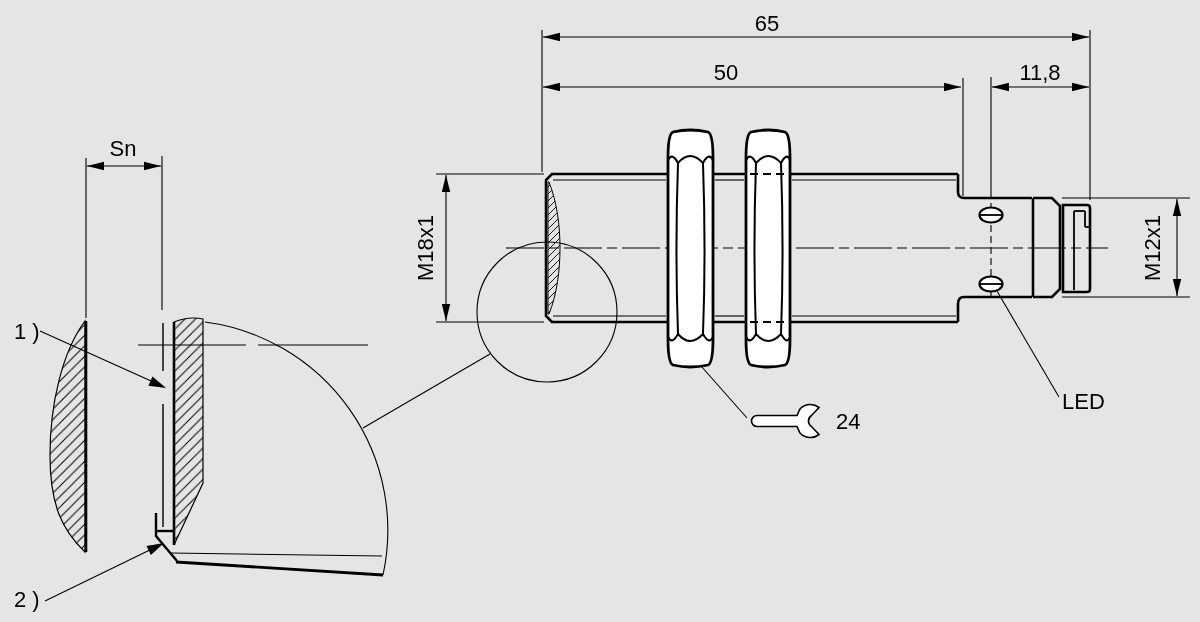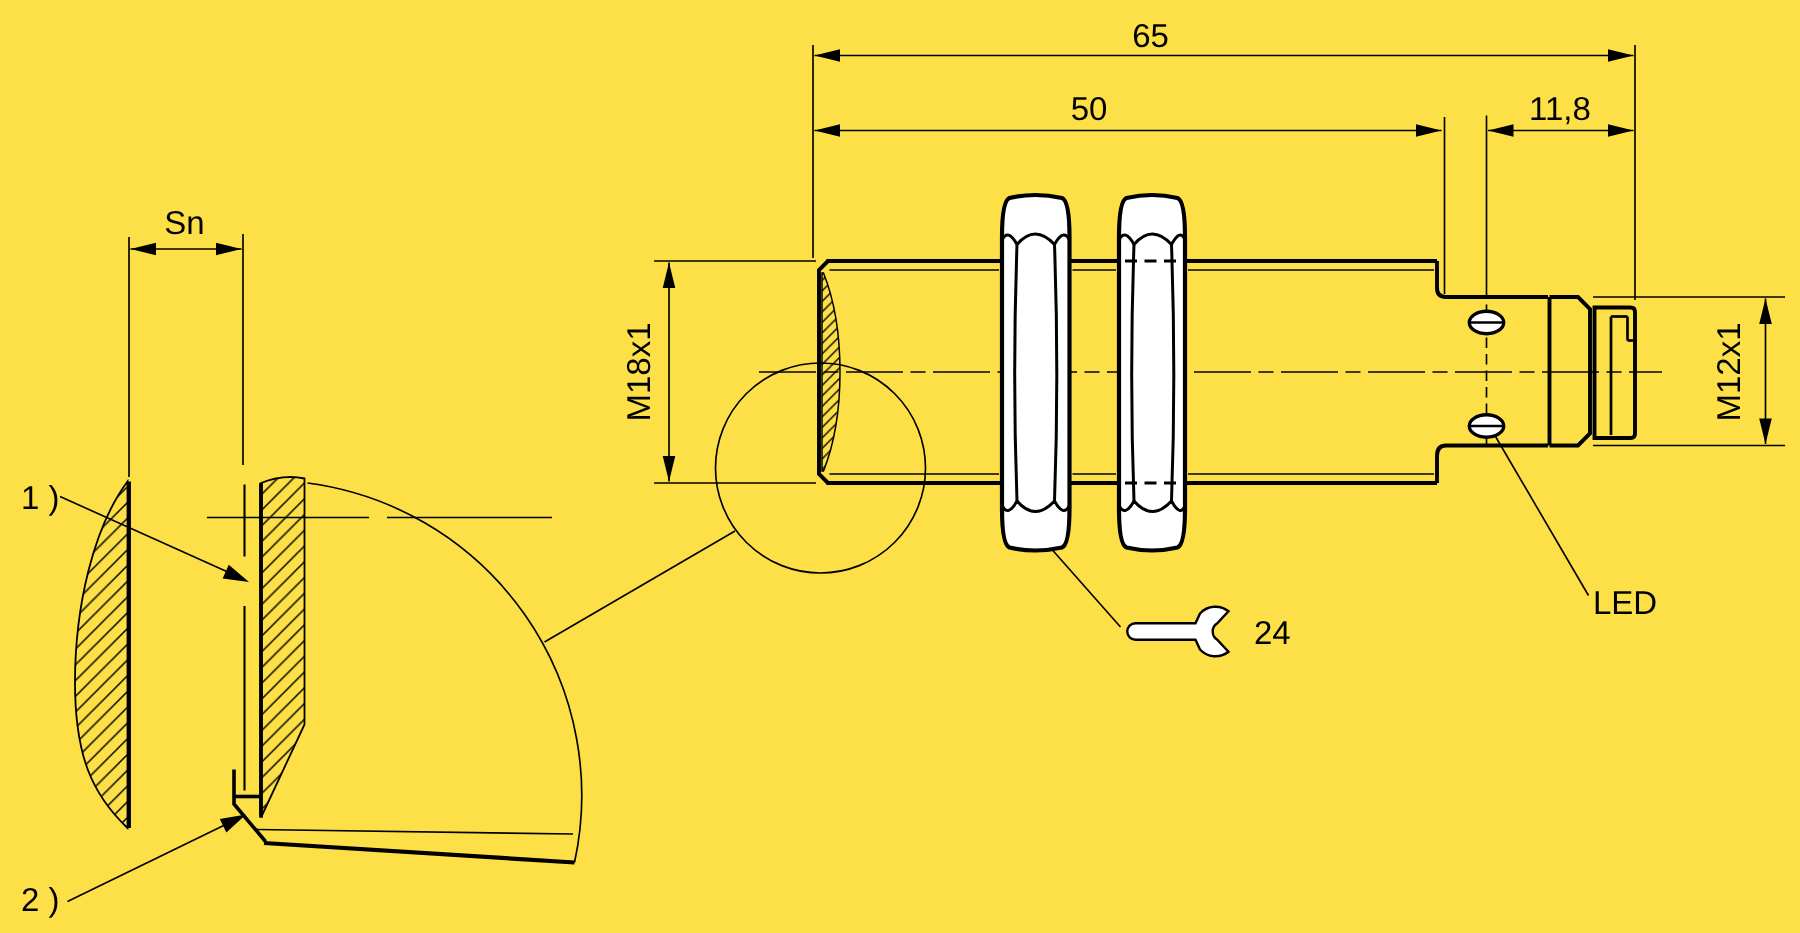--- a/index.html
+++ b/index.html
@@ -1,16 +1,16 @@
 <!DOCTYPE html>
 <html><head>
 <meta charset="utf-8">
 <style>
   html,body{margin:0;padding:0;background:#ffffff;}
-  .stage{position:relative;width:1200px;height:622px;background:#fde047;overflow:hidden;}
+  .stage{position:relative;width:1200px;height:622px;background:#e5e5e5;overflow:hidden;}
   svg{display:block;}
   text{font-family:"Liberation Sans","DejaVu Sans",sans-serif;font-size:22px;fill:#000;}
 </style>
 </head>
 <body>
 
 <div class="stage">
 <svg width="1200" height="622" viewBox="0 0 1200 622">
   <defs>
     <pattern id="hatchS" width="7" height="7" patternUnits="userSpaceOnUse">

